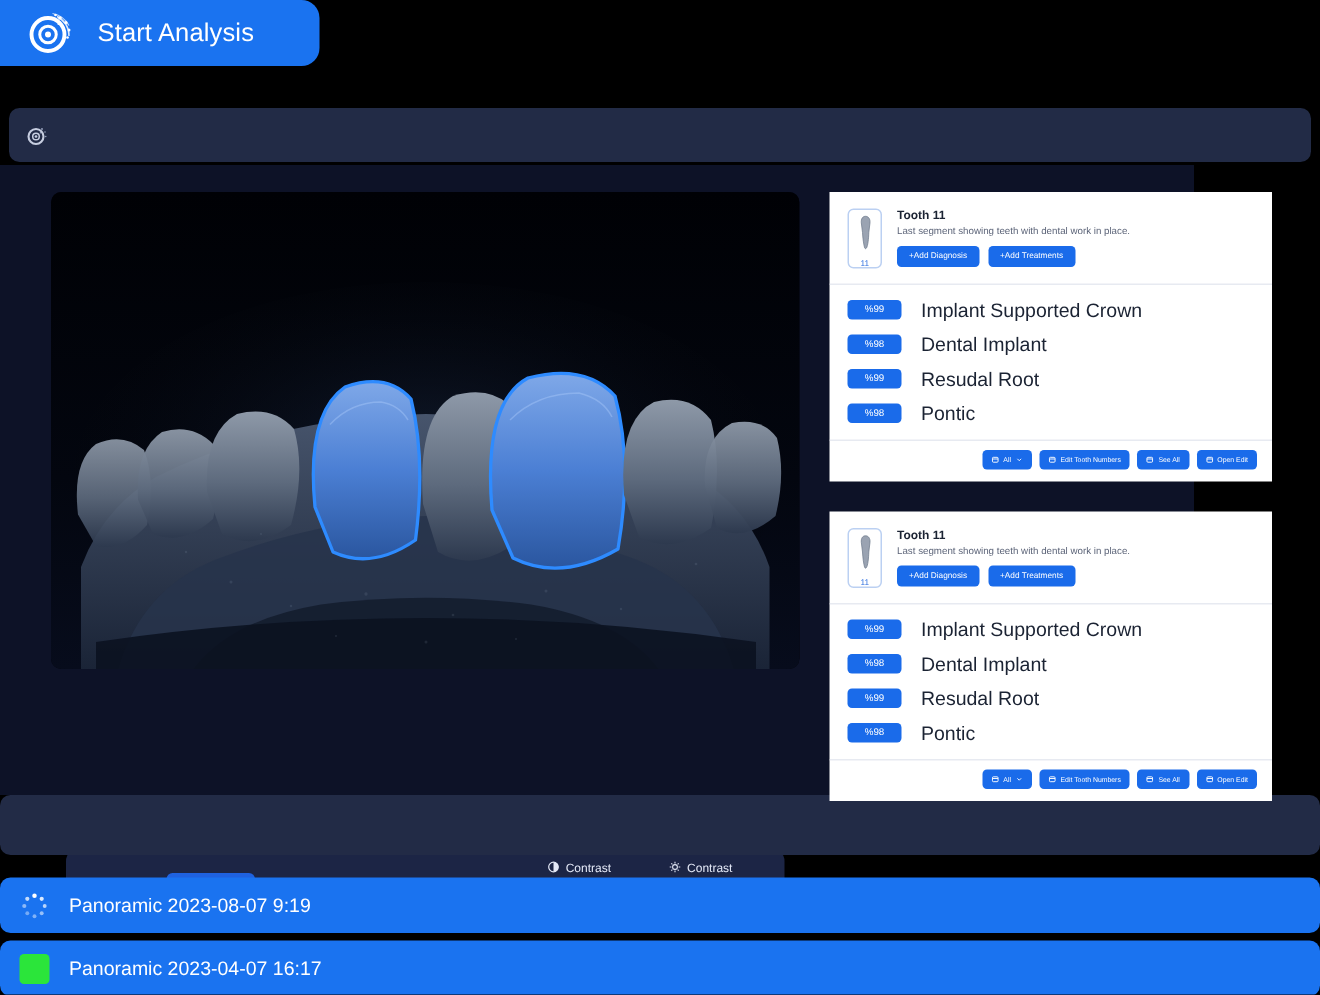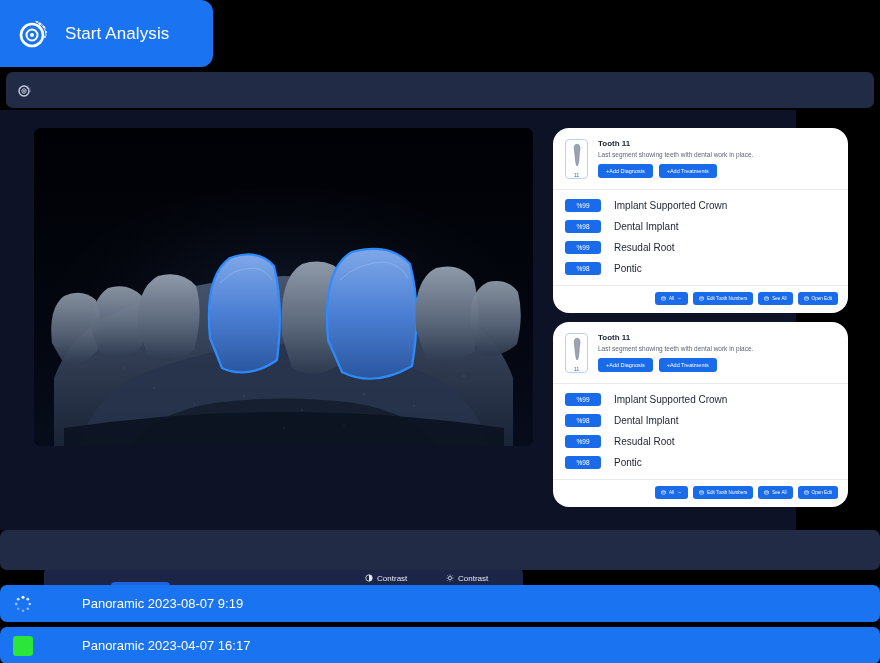--- a/index.html
+++ b/index.html
@@ -7,21 +7,21 @@
     width: 880px; height: 663px;
     background: #000000;
     font-family: "Liberation Sans", sans-serif;
     overflow: hidden;
   }
   .app { position: relative; width: 880px; height: 663px; background: #000; }
 
   
   .start-analysis {
     position: absolute; left: 0; top: 0;
-    width: 213px; height: 67px;
+    width: 213px; height: 44px;
     background: #1A73F0;
     border-radius: 0 12px 12px 0;
     display: flex; align-items: center; gap: 11px;
     padding-left: 16px;
     border: none; cursor: pointer;
   }
   .sa-logo { width: 38px; height: 38px; flex: 0 0 38px; }
   .sa-label { color: #fff; font-size: 17px; letter-spacing: .1px; }
 
   
@@ -90,22 +90,22 @@
   .slider-knob {
     position: absolute; top: -3px;
     width: 8px; height: 8px; border-radius: 50%;
     background: #3C7DF0;
   }
 
   
   .cards { position: absolute; left: 553px; top: 128px; width: 295px; }
   .card {
     background: #fff;
-    border-radius: 16px;
-    margin-bottom: 9px;
+    border-radius: 0;
+    margin-bottom: 20px;
     overflow: hidden;
   }
   .card-head { display: flex; gap: 10px; padding: 11px 12px 10px 12px; }
   .tooth-thumb {
     width: 23px; height: 40px; flex: 0 0 23px;
     border: 1px solid #BBD0F2; border-radius: 4px;
     background: #fff;
     display: flex; flex-direction: column; align-items: center;
     padding-top: 3px;
   }
@@ -129,21 +129,21 @@
     margin-bottom: 8px;
   }
   .finding:last-child { margin-bottom: 2px; }
   .pct {
     width: 36px; height: 13px; flex: 0 0 36px;
     background: #1A6BEA; color: #fff;
     border-radius: 3px;
     font-size: 6.5px;
     display: flex; align-items: center; justify-content: center;
   }
-  .finding-label { font-size: 10px; color: #1B2333; }
+  .finding-label { font-size: 13px; color: #1B2333; }
 
   .card-foot {
     display: flex; justify-content: flex-end; gap: 5px;
     padding: 6px 10px 8px 10px;
   }
   .foot-btn {
     display: flex; align-items: center; gap: 3px;
     background: #1A6BEA; color: #fff;
     font-size: 4.6px;
     border: none; border-radius: 3px;
@@ -164,21 +164,21 @@
     position: absolute; left: 0;
     width: 880px; height: 37px;
     background: #1A73F0;
     border-radius: 7px;
     display: flex; align-items: center; gap: 13px;
     padding-left: 13px;
     cursor: pointer;
   }
   .pano-1 { top: 585px; }
   .pano-2 { top: 627px; }
-  .pano-label { color: #fff; font-size: 13px; margin-left: 36px; }
+  .pano-label { color: #fff; font-size: 13px; }
   .pano-ico { width: 20px; height: 20px; flex: 0 0 20px; }
   .green-sq { width: 20px; height: 20px; background: #2BE53A; border-radius: 3px; }
 </style>
 </head>
 <body>
 
 <div class="app">
 
   <button class="start-analysis">
     <span class="sa-logo">

